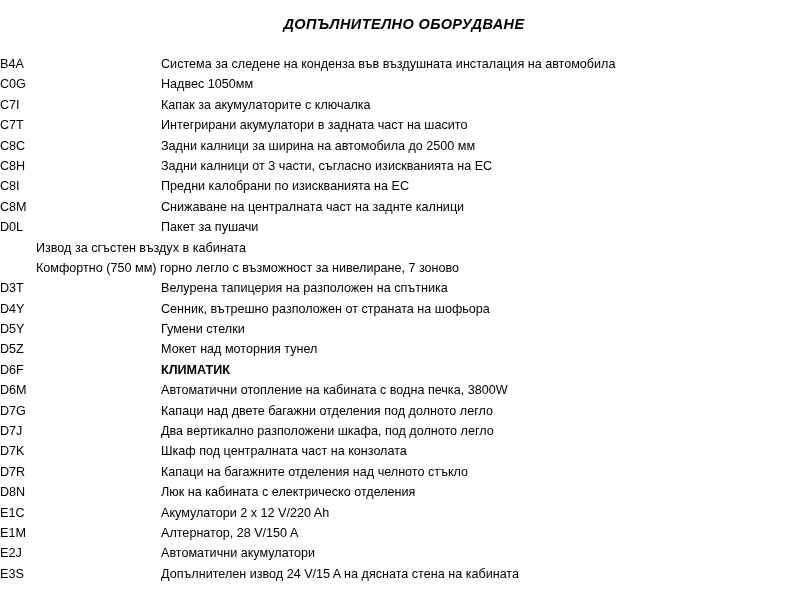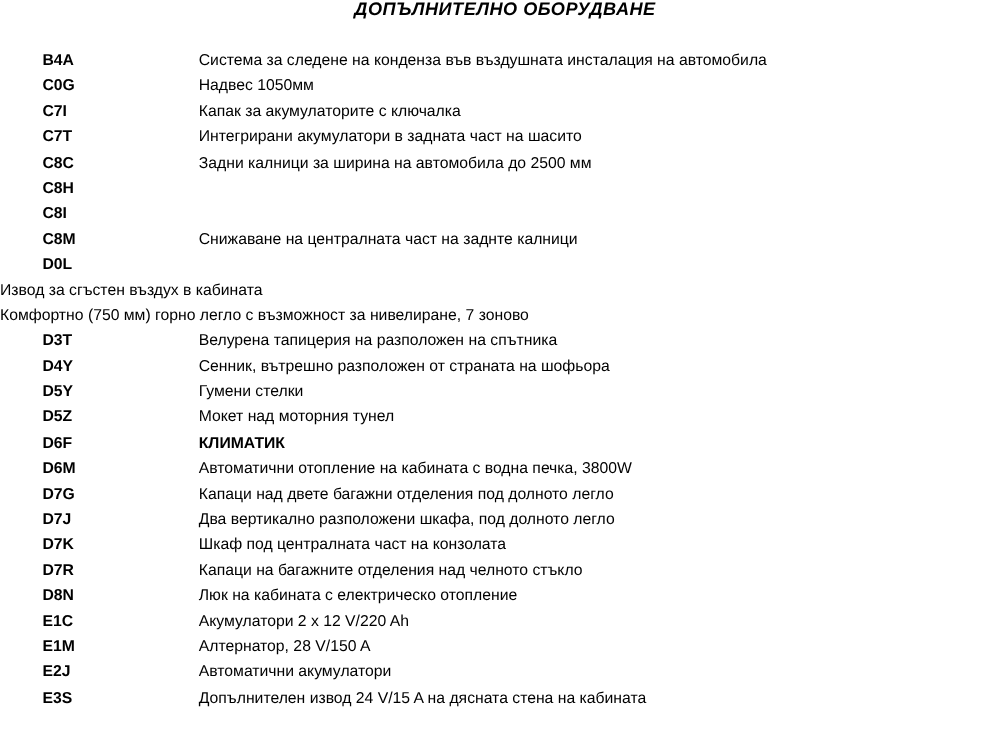--- a/index.html
+++ b/index.html
@@ -20,44 +20,44 @@
     height: 600px;
     box-sizing: border-box;
     padding: 0;
   }
   .doc-title {
     text-align: center;
     font-style: italic;
     font-weight: bold;
     font-size: 14.5px;
     letter-spacing: 0.4px;
-    margin: 0 0 0 0;
+    margin: 16px 0 0 0;
     padding-left: 8px;
   }
   .equip-list {
     margin-top: 22px;
     padding: 0 0 0 0;
   }
   .equip-row {
     display: flex;
     align-items: baseline;
     height: 20.4px;
     line-height: 20.4px;
   }
   .equip-code {
     width: 125px;
     box-sizing: border-box;
     font-size: 12.6px;
-    font-weight: bold;
+    font-weight: normal;
     white-space: nowrap;
-    margin-left: 34px;
   }
   .equip-desc {
     font-size: 12.6px;
     white-space: nowrap;
+    margin-left: 36px;
   }
   .equip-desc.bold {
     font-weight: bold;
     text-align: right;
   }
 </style>
 </head>
 <body>
 
 <div class="page">
@@ -78,30 +78,33 @@
       <div class="equip-row">
         <div class="equip-code">C7T</div>
         <div class="equip-desc">Интегрирани акумулатори в задната част на шасито</div>
       </div>
       <div class="equip-row">
         <div class="equip-code">C8C</div>
         <div class="equip-desc">Задни калници за ширина на автомобила до 2500 мм</div>
       </div>
       <div class="equip-row">
         <div class="equip-code">C8H</div>
+        <div class="equip-desc">Задни калници от 3 части, съгласно изискванията на ЕС</div>
       </div>
       <div class="equip-row">
         <div class="equip-code">C8I</div>
+        <div class="equip-desc">Предни калобрани по изискванията на ЕС</div>
       </div>
       <div class="equip-row">
         <div class="equip-code">C8M</div>
         <div class="equip-desc">Снижаване на централната част на заднте калници</div>
       </div>
       <div class="equip-row">
         <div class="equip-code">D0L</div>
+        <div class="equip-desc">Пакет за пушачи</div>
       </div>
       <div class="equip-row">
         <div class="equip-desc">Извод за сгъстен въздух в кабината</div>
       </div>
       <div class="equip-row">
         <div class="equip-desc">Комфортно (750 мм) горно легло с възможност за нивелиране, 7 зоново</div>
       </div>
       <div class="equip-row">
         <div class="equip-code">D3T</div>
         <div class="equip-desc">Велурена тапицерия на разположен на спътника</div>
@@ -137,21 +140,21 @@
       <div class="equip-row">
         <div class="equip-code">D7K</div>
         <div class="equip-desc">Шкаф под централната част на конзолата</div>
       </div>
       <div class="equip-row">
         <div class="equip-code">D7R</div>
         <div class="equip-desc">Капаци на багажните отделения над челното стъкло</div>
       </div>
       <div class="equip-row">
         <div class="equip-code">D8N</div>
-        <div class="equip-desc">Люк на кабината с електрическо отопление</div>
+        <div class="equip-desc">Люк на кабината с електрическо отделения</div>
       </div>
       <div class="equip-row">
         <div class="equip-code">E1C</div>
         <div class="equip-desc">Акумулатори 2 х 12 V/220 Ah</div>
       </div>
       <div class="equip-row">
         <div class="equip-code">E1M</div>
         <div class="equip-desc">Алтернатор, 28 V/150 A</div>
       </div>
       <div class="equip-row">

